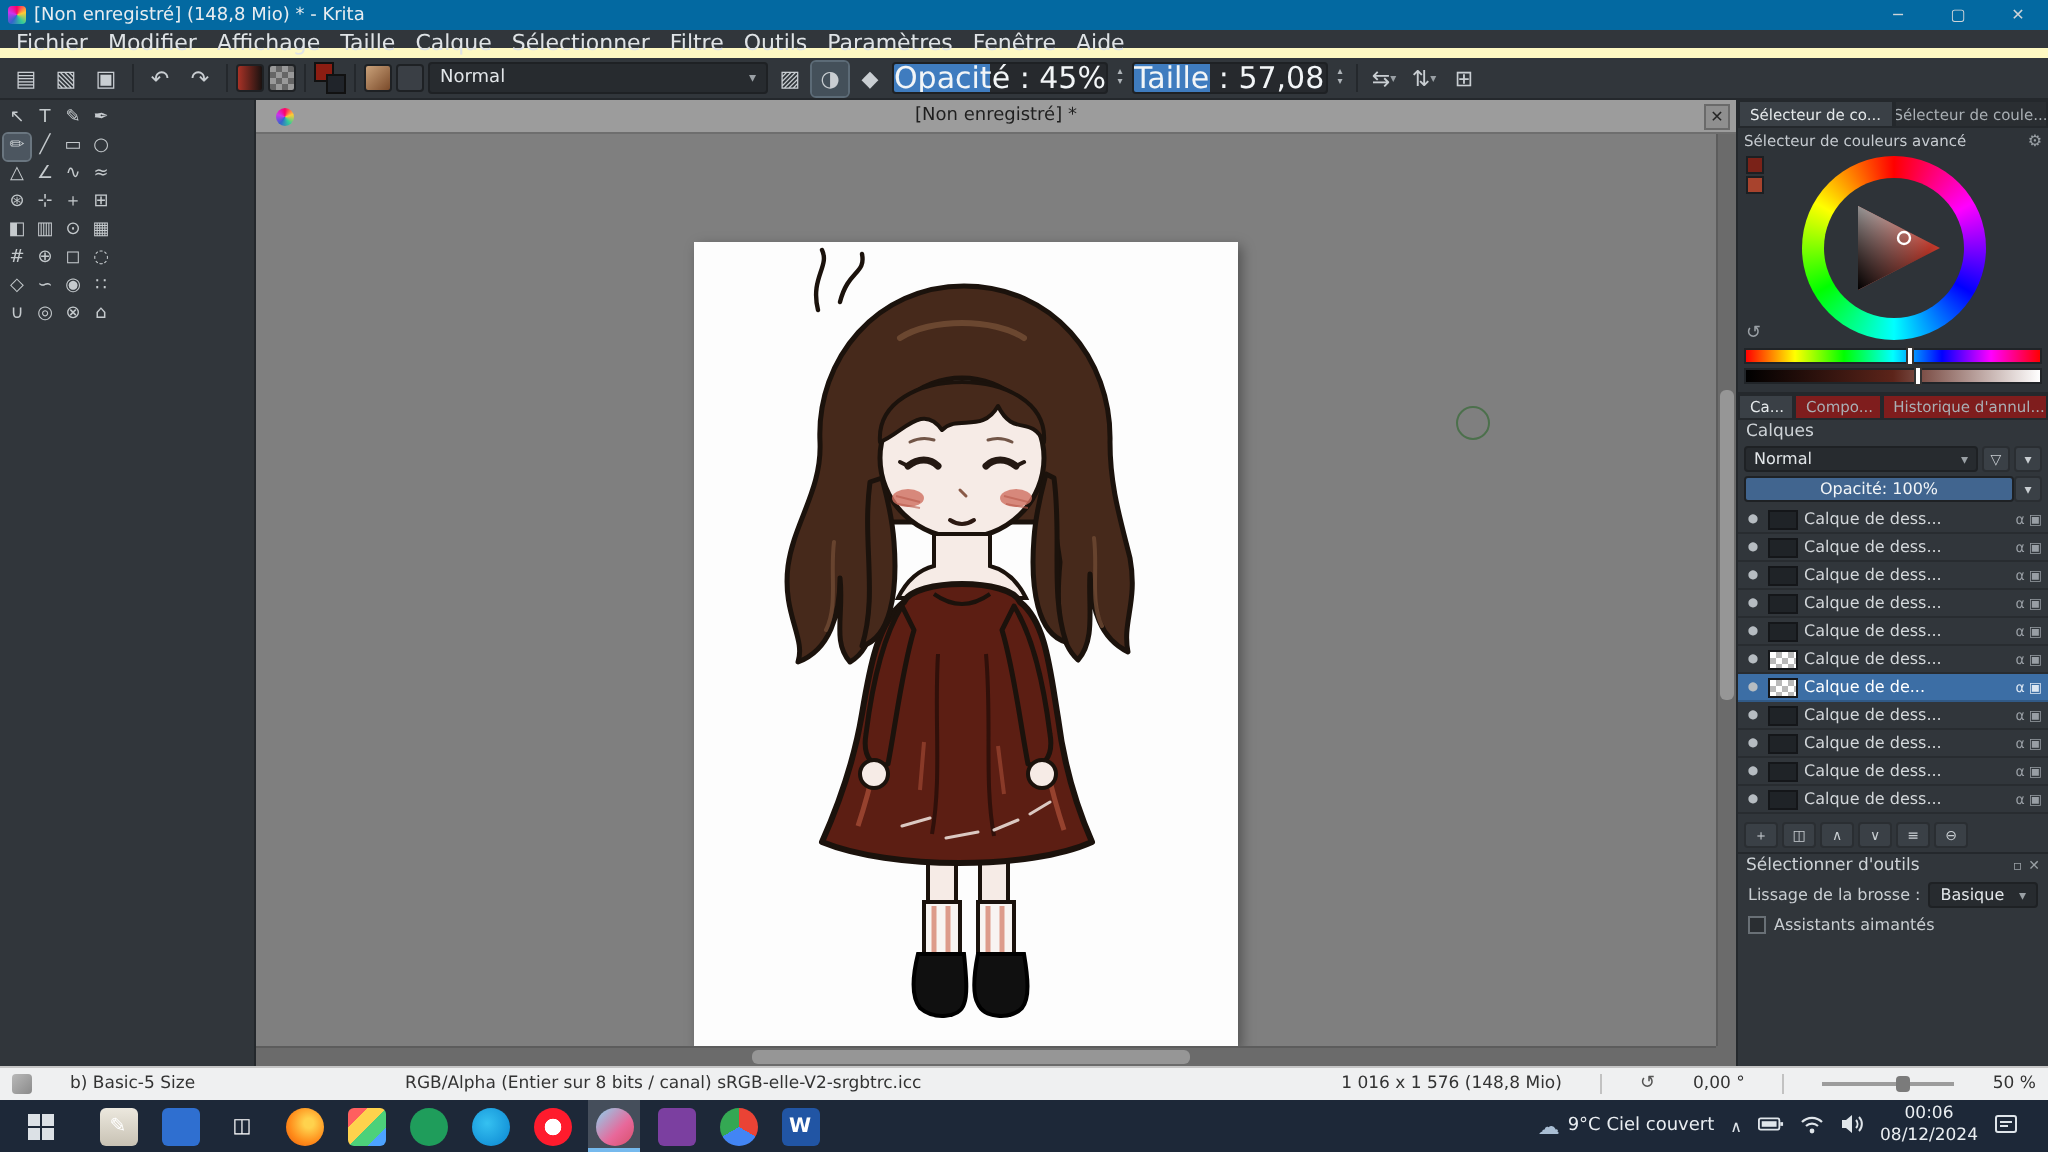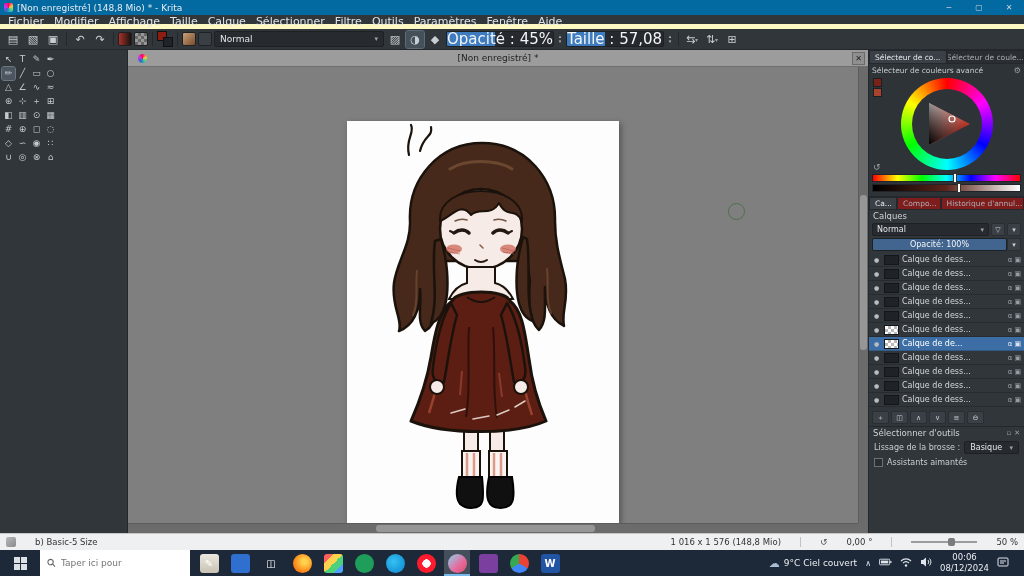--- a/index.html
+++ b/index.html
@@ -656,20 +656,21 @@
         <span>Assistants aimantés</span>
       </div>
     </div>
     <div class="dock-spacer"></div>
   </div>
 </div>
 
 <div class="statusbar">
   <span class="sb-ico"></span>
   <span>b) Basic-5 Size</span>
+  <span class="sb-colorspace">RGB/Alpha (Entier sur 8 bits / canal) sRGB-elle-V2-srgbtrc.icc</span>
   <span class="sb-spacer"></span>
   <span>1 016 x 1 576 (148,8 Mio)</span>
   <span class="sb-sep"></span>
   <span class="sb-rot">↺</span>
   <span>0,00 °</span>
   <span class="sb-sep"></span>
   <span class="zoom-slider">
       <span class="zknob"></span>
     </span>
   <span>50 %</span>
@@ -677,27 +678,20 @@
 
 <div class="taskbar">
   <button class="start">
     <svg width="13" height="13" viewBox="0 0 13 13">
       <rect x="0" y="0" width="6" height="6" fill="#dce1e6"></rect>
         <rect x="7" y="0" width="6" height="6" fill="#dce1e6"></rect>
       <rect x="0" y="7" width="6" height="6" fill="#dce1e6"></rect>
         <rect x="7" y="7" width="6" height="6" fill="#dce1e6"></rect>
     </svg>
   </button>
-  <div class="searchbox">
-    <svg width="10" height="10" viewBox="0 0 10 10">
-      <circle cx="4" cy="4" r="3" fill="none" stroke="#666" stroke-width="1.2"></circle>
-        <path d="M6.3,6.3 L9,9" stroke="#666" stroke-width="1.2"></path>
-    </svg>
-    <input type="text" placeholder="Taper ici pour" style="">
-  </div>
   <div class="tb-apps">
 
       <button class="tb-app">
         <span class="tb-ico" style="background: linear-gradient(rgb(236, 232, 222), rgb(200, 194, 180));">✎</span>
       </button>
 
       <button class="tb-app">
         <span class="tb-ico" style="background: rgb(47, 111, 208);"></span>
       </button>
 

